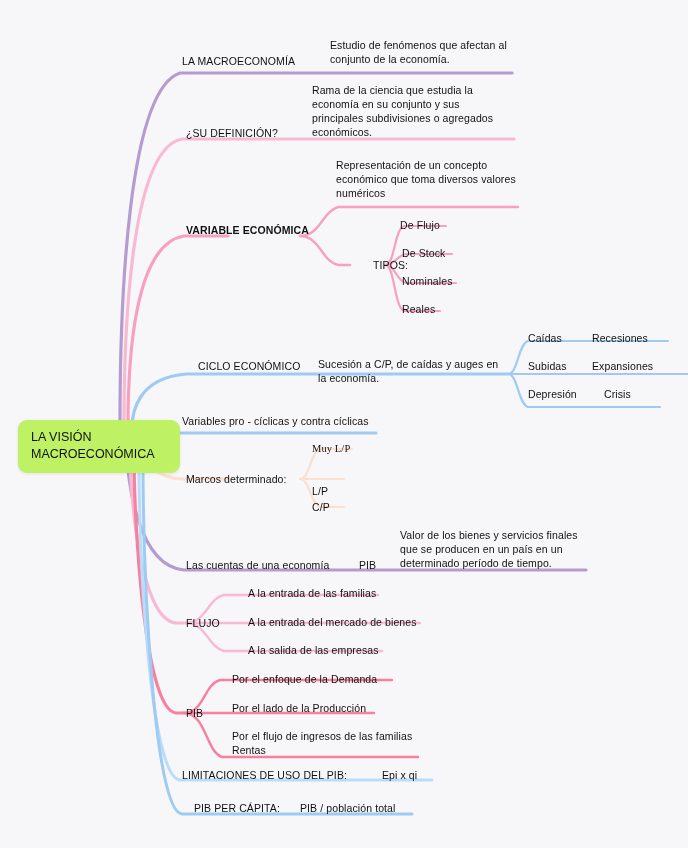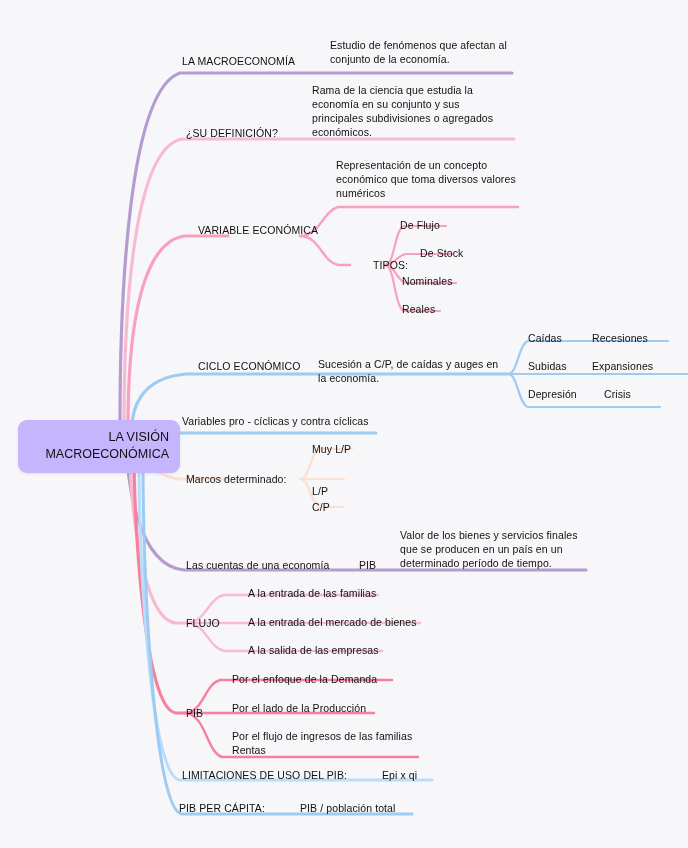--- a/index.html
+++ b/index.html
@@ -18,30 +18,29 @@
     font-size:10.5px;
     line-height:14px;
     white-space:pre-line;
     color:#111;
     letter-spacing:0.1px;
   }
   .lbl.cap{font-size:10.5px;}
   .lbl.desc{font-size:10.5px;}
   .root{
     position:absolute;
-    background:#c4b5fd;
+    background:#bef264;
     border-radius:9px;
     padding:9px 11px 10px 13px;
     box-shadow:0 1px 3px rgba(60,50,80,.10);
     font-size:12.5px;
     line-height:17px;
     white-space:pre-line;
     color:#111;
     z-index:5;
-    text-align:right;
   }
 </style>
 </head>
 <body>
 
 <div id="map">
 
   <svg class="lines" viewBox="0 0 688 848" xmlns="http://www.w3.org/2000/svg">
     <g fill="none" stroke-linecap="round">
 
@@ -93,44 +92,44 @@
   <div class="lbl cap" style="left:182px;top:54px;">LA MACROECONOMÍA</div>
   <div class="lbl desc" style="left:330px;top:38px;width:200px;">Estudio de fenómenos que afectan al
 conjunto de la economía.</div>
 
   <div class="lbl cap" style="left:186px;top:126px;">¿SU DEFINICIÓN?</div>
   <div class="lbl desc" style="left:312px;top:83px;width:210px;">Rama de la ciencia que estudia la
 economía en su conjunto y sus
 principales subdivisiones o agregados
 económicos.</div>
 
-  <div class="lbl cap" style="left:198px;top:223px;">VARIABLE ECONÓMICA</div>
+  <div class="lbl cap" style="left:186px;top:223px;font-weight:bold;">VARIABLE ECONÓMICA</div>
   <div class="lbl desc" style="left:336px;top:158px;width:206px;">Representación de un concepto
 económico que toma diversos valores
 numéricos</div>
   <div class="lbl cap" style="left:340px;top:258px;margin-left:33px;">TIPOS:</div>
   <div class="lbl" style="left:400px;top:218px;">De Flujo</div>
-  <div class="lbl" style="left:402px;top:246px;margin-left:18px;">De Stock</div>
+  <div class="lbl" style="left:402px;top:246px;">De Stock</div>
   <div class="lbl" style="left:402px;top:274px;">Nominales</div>
   <div class="lbl" style="left:402px;top:302px;">Reales</div>
 
   <div class="lbl cap" style="left:190px;top:359px;margin-left:8px;">CICLO ECONÓMICO</div>
   <div class="lbl desc" style="left:318px;top:343px;width:200px;margin-top:14px;">Sucesión a C/P, de caídas y auges en
 la economía.</div>
   <div class="lbl" style="left:528px;top:331px;">Caídas</div>
   <div class="lbl" style="left:592px;top:331px;">Recesiones</div>
   <div class="lbl" style="left:528px;top:359px;">Subidas</div>
   <div class="lbl" style="left:592px;top:359px;">Expansiones</div>
   <div class="lbl" style="left:528px;top:387px;">Depresión</div>
   <div class="lbl" style="left:604px;top:387px;">Crisis</div>
 
   <div class="lbl" style="left:182px;top:414px;">Variables pro - cíclicas y contra cíclicas</div>
 
   <div class="lbl" style="left:186px;top:472px;">Marcos determinado:</div>
-  <div class="lbl" style="left:312px;top:442px;">Muy L/P</div>
+  <div class="lbl" style="left:312px;top:442px;font-family:Liberation Serif, serif;">Muy L/P</div>
   <div class="lbl" style="left:312px;top:484px;">L/P</div>
   <div class="lbl" style="left:312px;top:500px;">C/P</div>
 
   <div class="lbl" style="left:186px;top:558px;">Las cuentas de una economía</div>
   <div class="lbl" style="left:359px;top:558px;">PIB</div>
   <div class="lbl desc" style="left:400px;top:528px;width:200px;">Valor de los bienes y servicios finales
 que se producen en un país en un
 determinado período de tiempo.</div>
 
   <div class="lbl cap" style="left:186px;top:616px;">FLUJO</div>
@@ -140,16 +139,16 @@
 
   <div class="lbl cap" style="left:186px;top:706px;">PIB</div>
   <div class="lbl" style="left:232px;top:672px;">Por el enfoque de la Demanda</div>
   <div class="lbl" style="left:232px;top:701px;">Por el lado de la Producción</div>
   <div class="lbl" style="left:232px;top:729px;width:210px;">Por el flujo de ingresos de las familias
 Rentas</div>
 
   <div class="lbl cap" style="left:182px;top:768px;">LIMITACIONES DE USO DEL PIB:</div>
   <div class="lbl" style="left:382px;top:768px;">Epi x qi</div>
 
-  <div class="lbl cap" style="left:179px;top:801px;text-align:right;">PIB PER CÁPITA:</div>
+  <div class="lbl cap" style="left:194px;top:801px;text-align:right;">PIB PER CÁPITA:</div>
   <div class="lbl" style="left:300px;top:801px;">PIB / población total</div>
 
 </div>
 
 </body></html>

